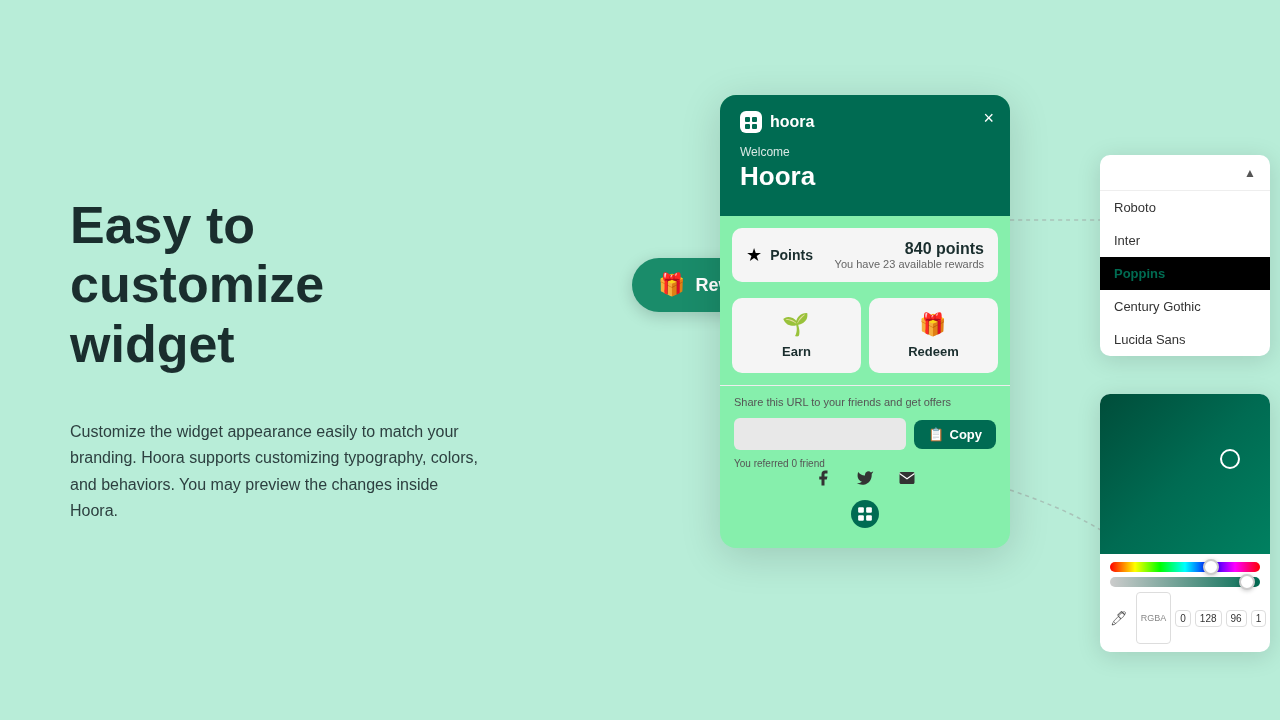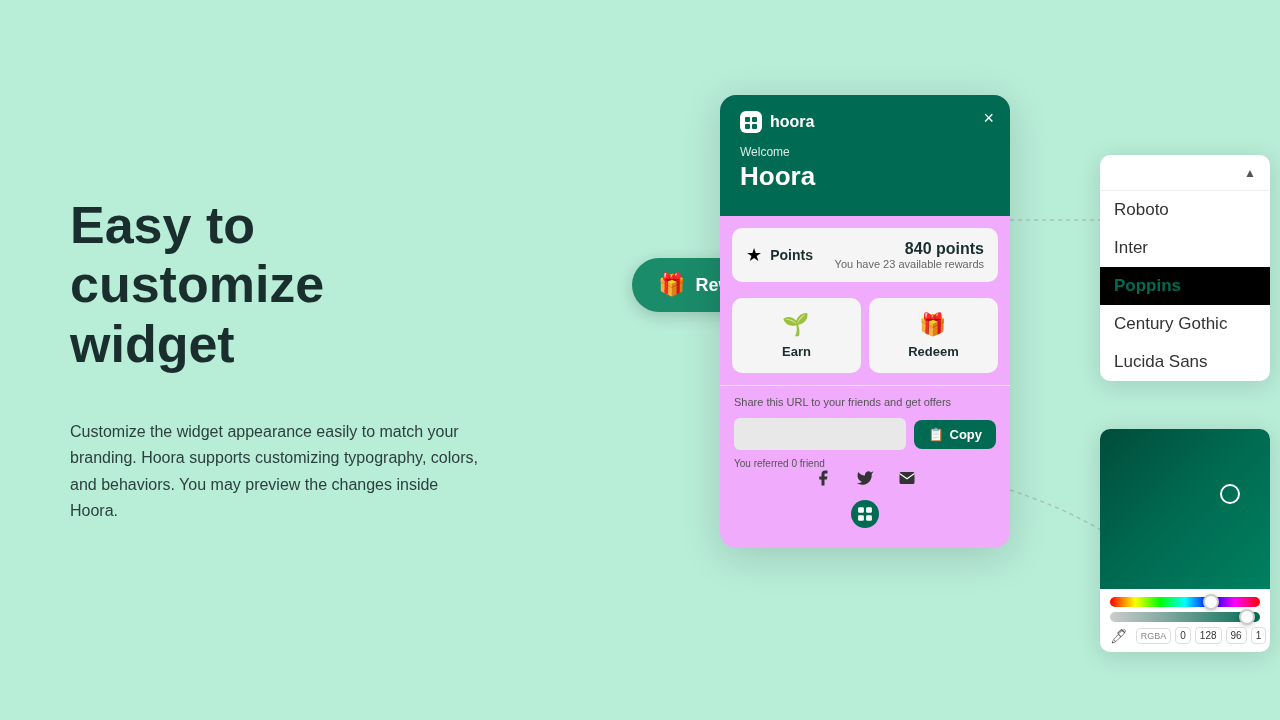--- a/index.html
+++ b/index.html
@@ -76,21 +76,21 @@
       pointer-events: none;
       z-index: 5;
     }
 
     
     .widget-card {
       position: absolute;
       left: 140px;
       top: 95px;
       width: 290px;
-      background: #f0abfc;
+      background: #86efac;
       border-radius: 16px;
       box-shadow: 0 8px 40px rgba(0,0,0,0.15);
       overflow: hidden;
       z-index: 20;
     }
 
     .widget-header {
       background: #006b52;
       padding: 16px 20px 24px;
       color: white;
@@ -307,21 +307,21 @@
       font-size: 13px;
       color: #333;
       width: 120px;
     }
     .font-dropdown-arrow {
       color: #555;
       font-size: 12px;
     }
     .font-option {
       padding: 9px 14px;
-      font-size: 17px;
+      font-size: 13px;
       color: #333;
       cursor: pointer;
     }
     .font-option.active {
       background: #000000;
       font-weight: 600;
       color: #006b52;
     }
 
     
@@ -398,21 +398,21 @@
       display: flex;
       gap: 4px;
       margin-top: 5px;
       align-items: center;
     }
     .rgba-label {
       font-size: 9px;
       color: #888;
       border: 1px solid #ddd;
       border-radius: 4px;
-      padding: 2px 4px;
+      padding: 20px 4px;
     }
     .rgba-val {
       font-size: 10px;
       color: #333;
       border: 1px solid #ddd;
       border-radius: 4px;
       padding: 2px 4px;
       width: 30px;
       text-align: center;
     }

